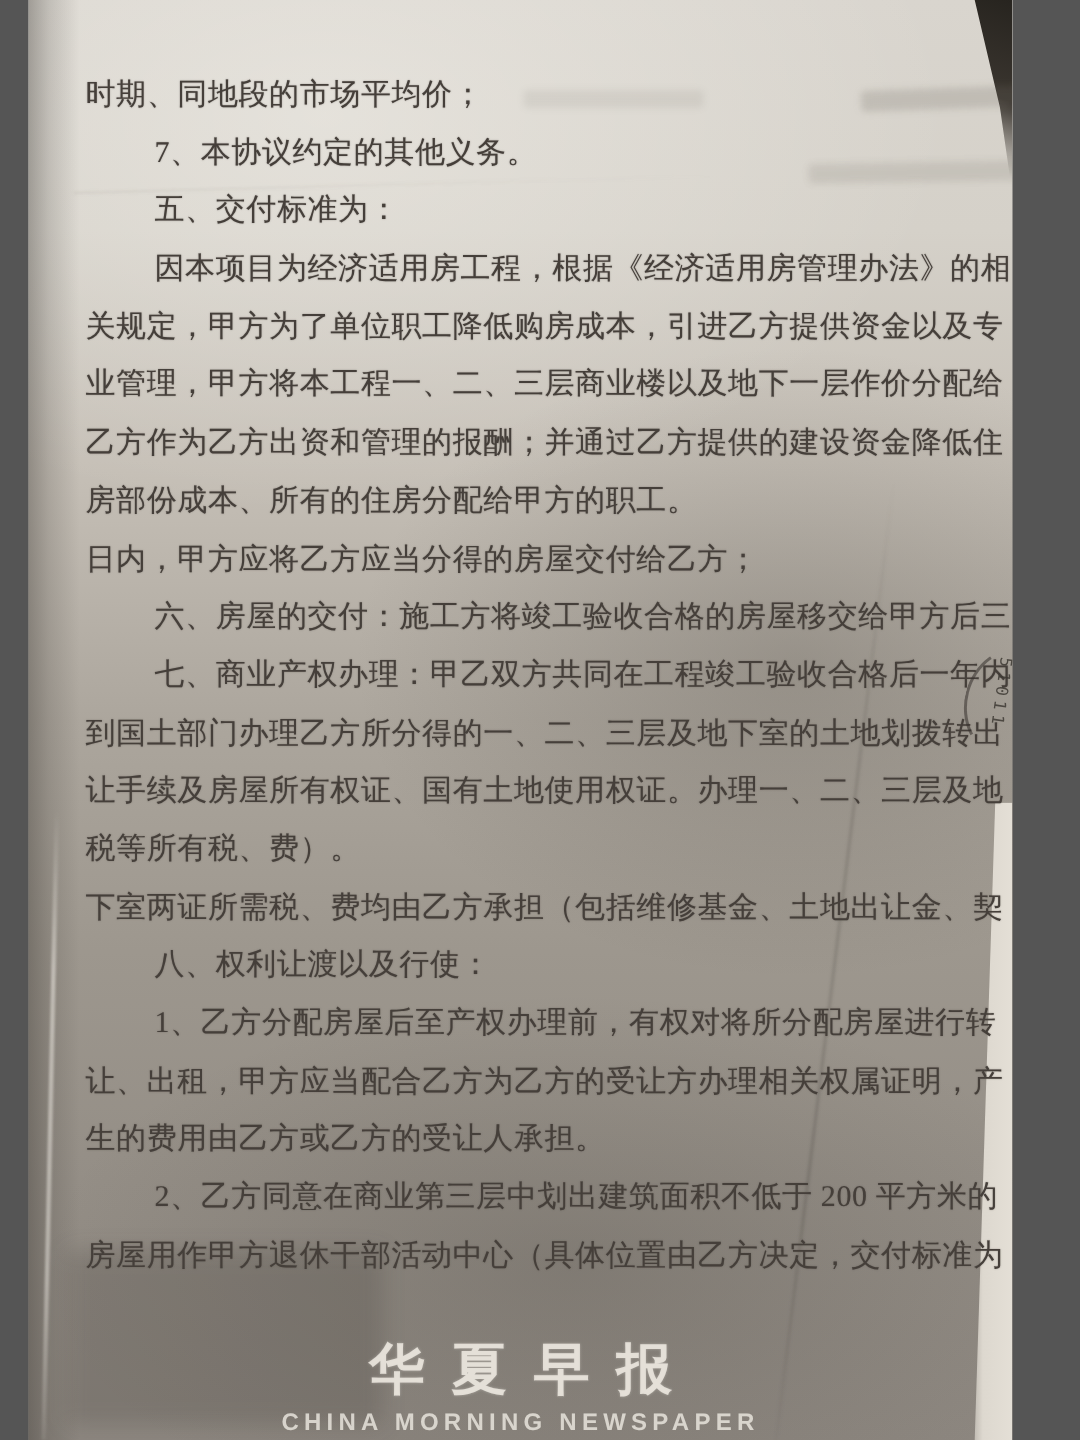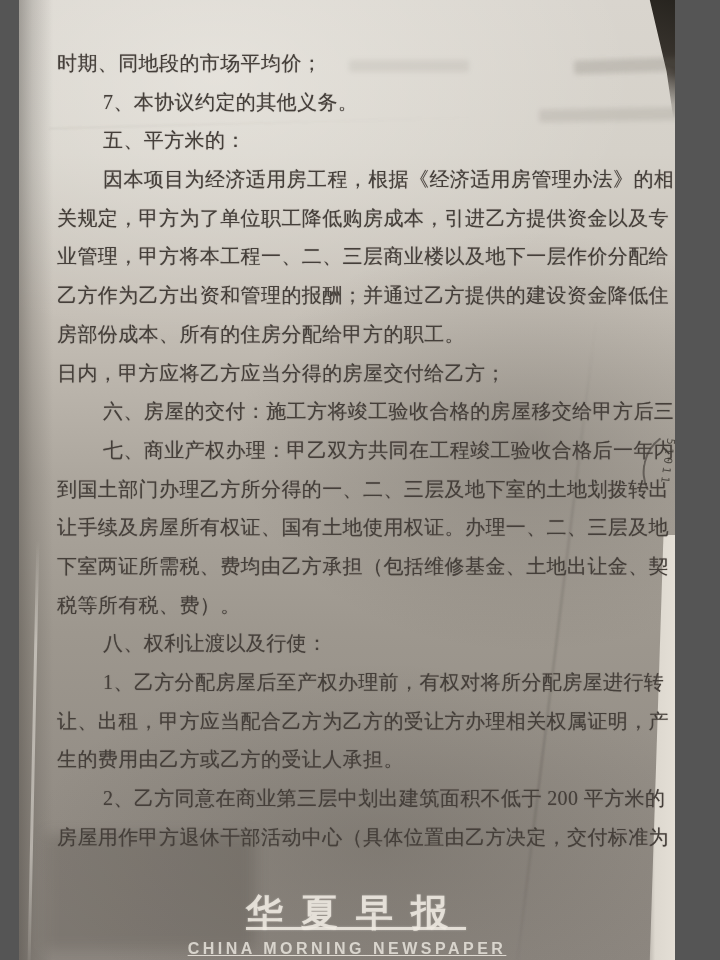--- a/index.html
+++ b/index.html
@@ -95,21 +95,20 @@
     writing-mode: vertical-rl;
     transform: rotate(8deg);
     opacity: 0.85;
   }
   
   .watermark {
     position: absolute; left: 0; right: 0; bottom: 2px;
     text-align: center;
     color: rgba(238,234,226,0.85);
     user-select: none;
-    text-decoration: underline;
   }
   .watermark .wm-title {
     font-size: 37px;
     letter-spacing: 18px;
     text-indent: 18px;
     font-weight: bold;
     text-shadow: 0 0 2px rgba(255,252,245,0.35);
   }
   .watermark .wm-sub {
     margin-top: 2px;
@@ -132,33 +131,33 @@
   <div class="crease"></div>
   <div class="crease2"></div>
   <div class="blotch-bl"></div>
   <div class="smudge s1"></div>
   <div class="smudge s2"></div>
   <div class="smudge s3"></div>
 
   <div class="doc-lines">
       <div class="doc-line">时期、同地段的市场平均价；</div>
       <div class="doc-line indent">7、本协议约定的其他义务。</div>
-      <div class="doc-line indent">五、平方米的：</div>
+      <div class="doc-line indent">五、交付标准为：</div>
       <div class="doc-line indent">因本项目为经济适用房工程，根据《经济适用房管理办法》的相</div>
       <div class="doc-line">关规定，甲方为了单位职工降低购房成本，引进乙方提供资金以及专</div>
       <div class="doc-line">业管理，甲方将本工程一、二、三层商业楼以及地下一层作价分配给</div>
       <div class="doc-line">乙方作为乙方出资和管理的报酬；并通过乙方提供的建设资金降低住</div>
       <div class="doc-line">房部份成本、所有的住房分配给甲方的职工。</div>
       <div class="doc-line">日内，甲方应将乙方应当分得的房屋交付给乙方；</div>
       <div class="doc-line indent">六、房屋的交付：施工方将竣工验收合格的房屋移交给甲方后三</div>
       <div class="doc-line indent">七、商业产权办理：甲乙双方共同在工程竣工验收合格后一年内</div>
       <div class="doc-line">到国土部门办理乙方所分得的一、二、三层及地下室的土地划拨转出</div>
       <div class="doc-line">让手续及房屋所有权证、国有土地使用权证。办理一、二、三层及地</div>
+      <div class="doc-line">税等所有税、费）。</div>
       <div class="doc-line">下室两证所需税、费均由乙方承担（包括维修基金、土地出让金、契</div>
-      <div class="doc-line">税等所有税、费）。</div>
       <div class="doc-line indent">八、权利让渡以及行使：</div>
       <div class="doc-line indent">1、乙方分配房屋后至产权办理前，有权对将所分配房屋进行转</div>
       <div class="doc-line">让、出租，甲方应当配合乙方为乙方的受让方办理相关权属证明，产</div>
       <div class="doc-line">生的费用由乙方或乙方的受让人承担。</div>
       <div class="doc-line indent">2、乙方同意在商业第三层中划出建筑面积不低于 200 平方米的</div>
       <div class="doc-line">房屋用作甲方退休干部活动中心（具体位置由乙方决定，交付标准为</div>
     </div>
 
   <div class="stamp">
     <div class="arc"></div>

